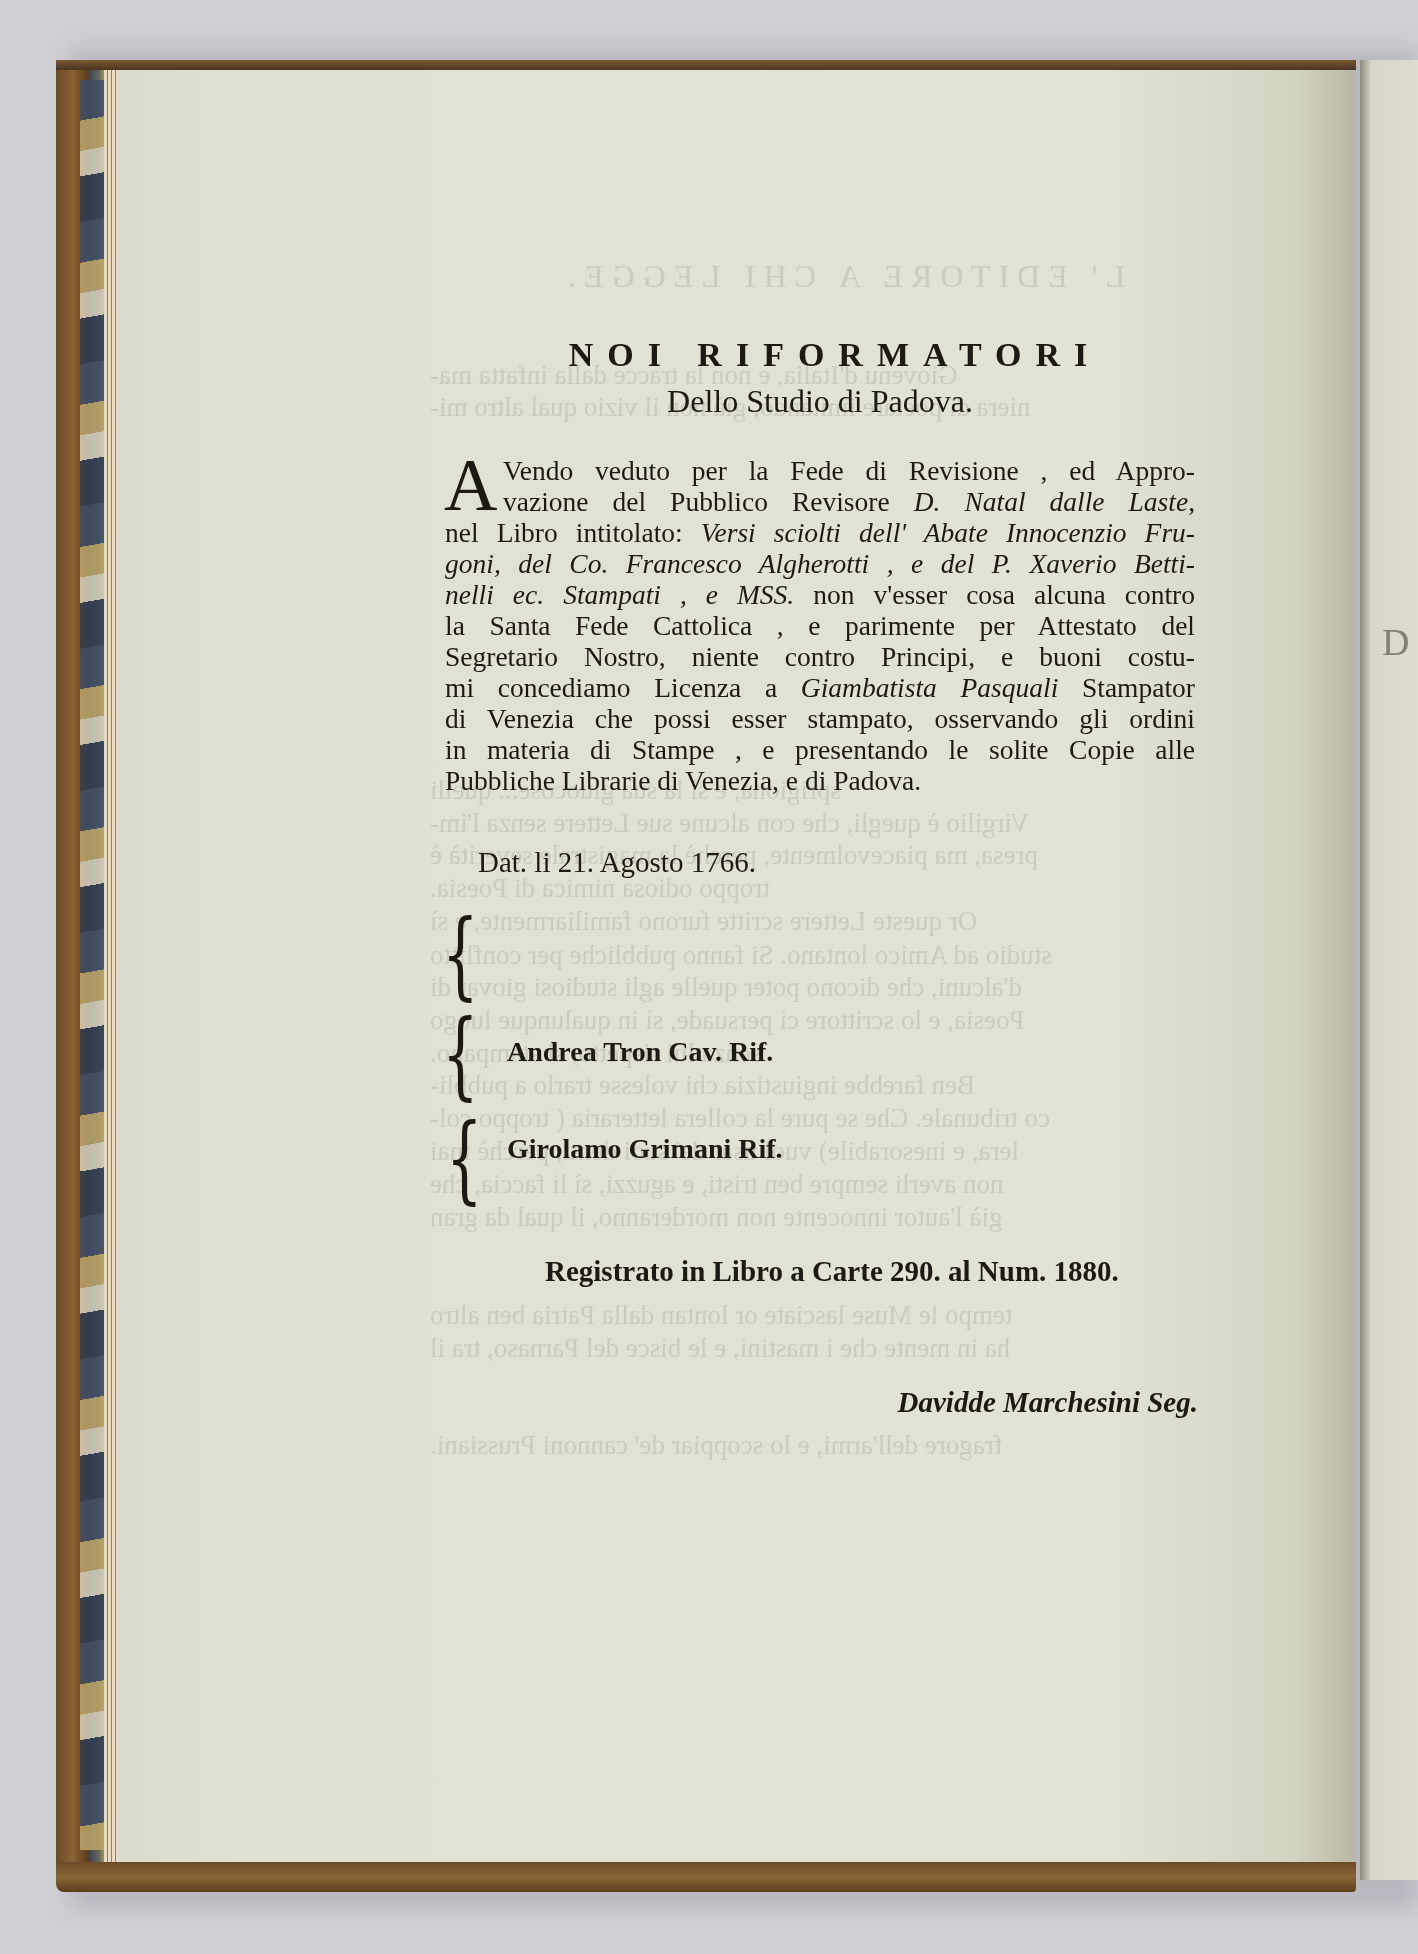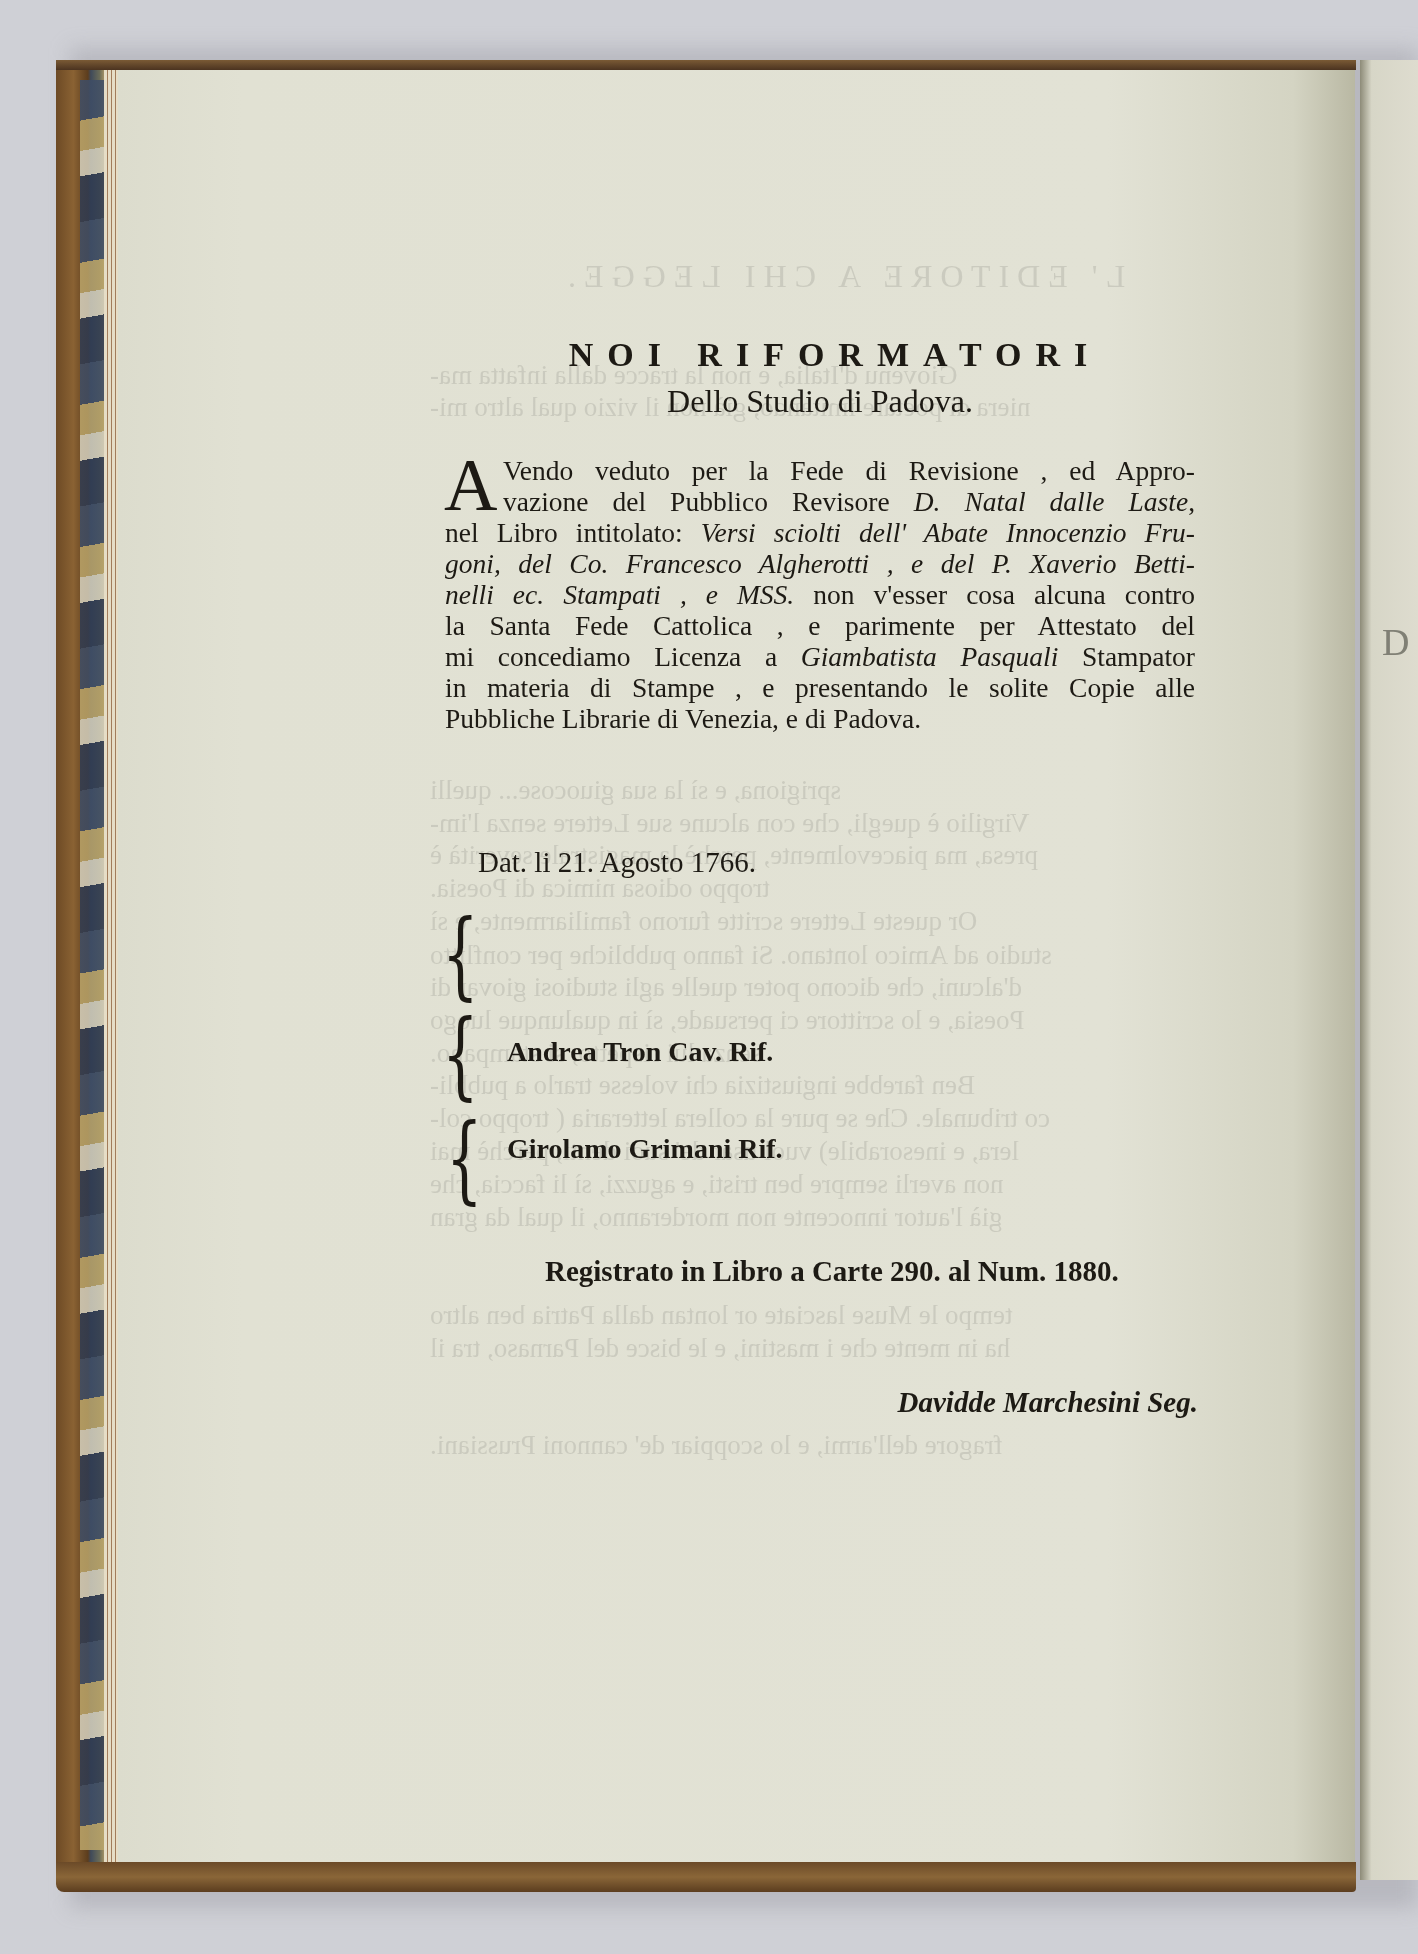--- a/index.html
+++ b/index.html
@@ -120,21 +120,23 @@
 <div class="text subheading">Dello Studio di Padova.</div>
 
 <div class="dropcap">A</div>
 <div class="text para" id="para">
     <span class="line first"><span>Vendo veduto per la Fede di Revisione , ed Appro-</span></span>
     <span class="line second"><span>vazione del Pubblico Revisore </span><i>D. Natal dalle Laste</i><span>,</span></span>
     <span class="line"><span>nel Libro intitolato: </span><i>Versi sciolti dell' Abate Innocenzio Fru-</i></span>
     <span class="line"><i>goni, del Co. Francesco Algherotti , e del P. Xaverio Betti-</i></span>
     <span class="line"><i>nelli ec. Stampati , e MSS.</i><span> non v'esser cosa alcuna contro</span></span>
     <span class="line"><span>la Santa Fede Cattolica , e parimente per Attestato del</span></span>
+    <span class="line"><span>Segretario Nostro, niente contro Principi, e buoni costu-</span></span>
     <span class="line"><span>mi concediamo Licenza a </span><i>Giambatista Pasquali</i><span> Stampator</span></span>
+    <span class="line"><span>di Venezia che possi esser stampato, osservando gli ordini</span></span>
     <span class="line"><span>in materia di Stampe , e presentando le solite Copie alle</span></span>
     <span class="line last"><span>Pubbliche Librarie di Venezia, e di Padova.</span></span>
   </div>
 
 <div class="text date">Dat. li 21. Agosto 1766.</div>
 
 <div>
   <div class="brace" style="left:442px;top:906px;">{</div>
   <div class="brace" style="left:442px;top:1006px;">{</div>
   <div class="text signer" style="left:507px;top:1036px;text-align:right;">Andrea Tron Cav. Rif.</div>

